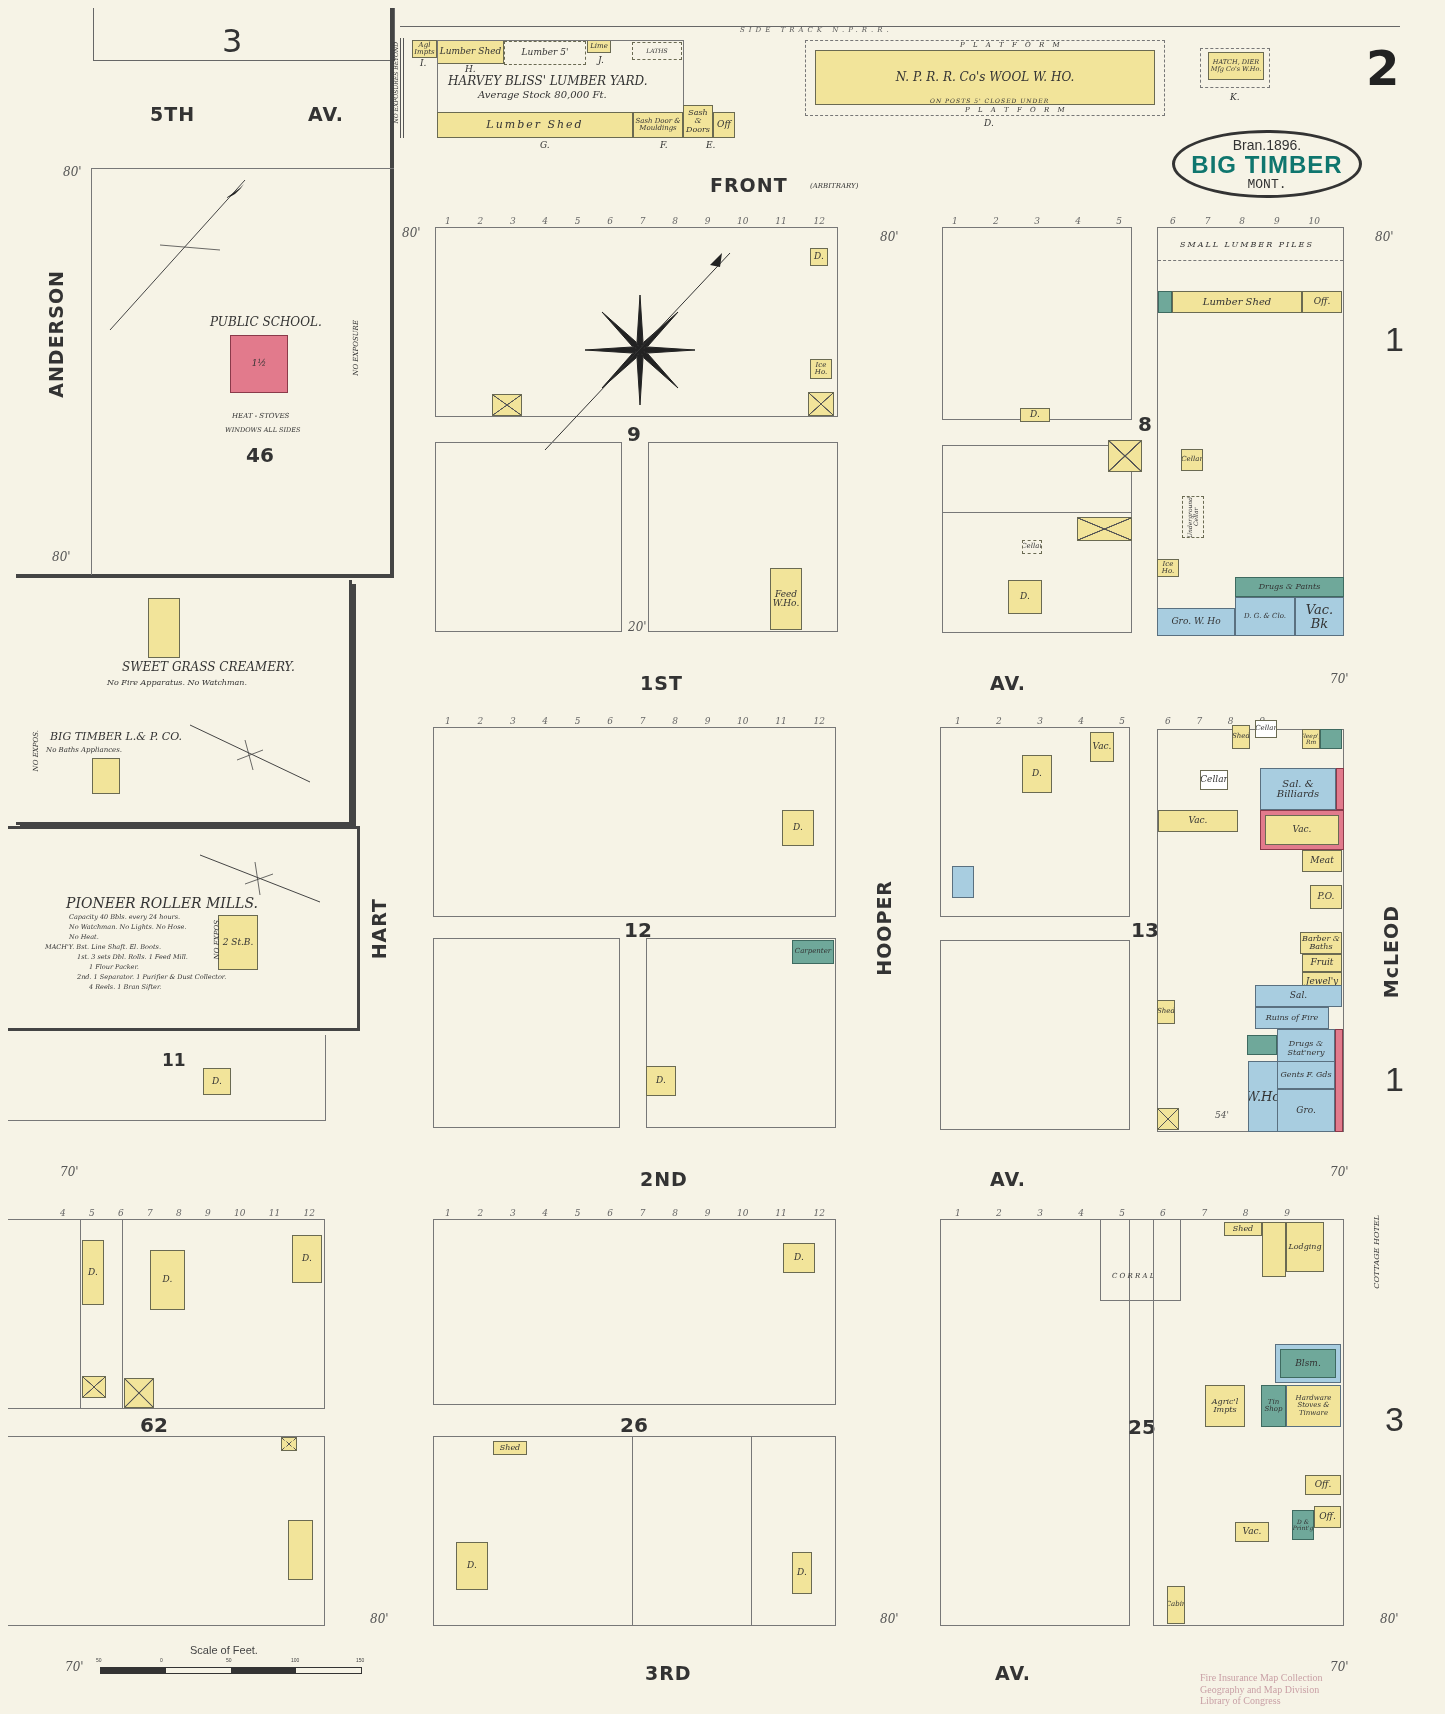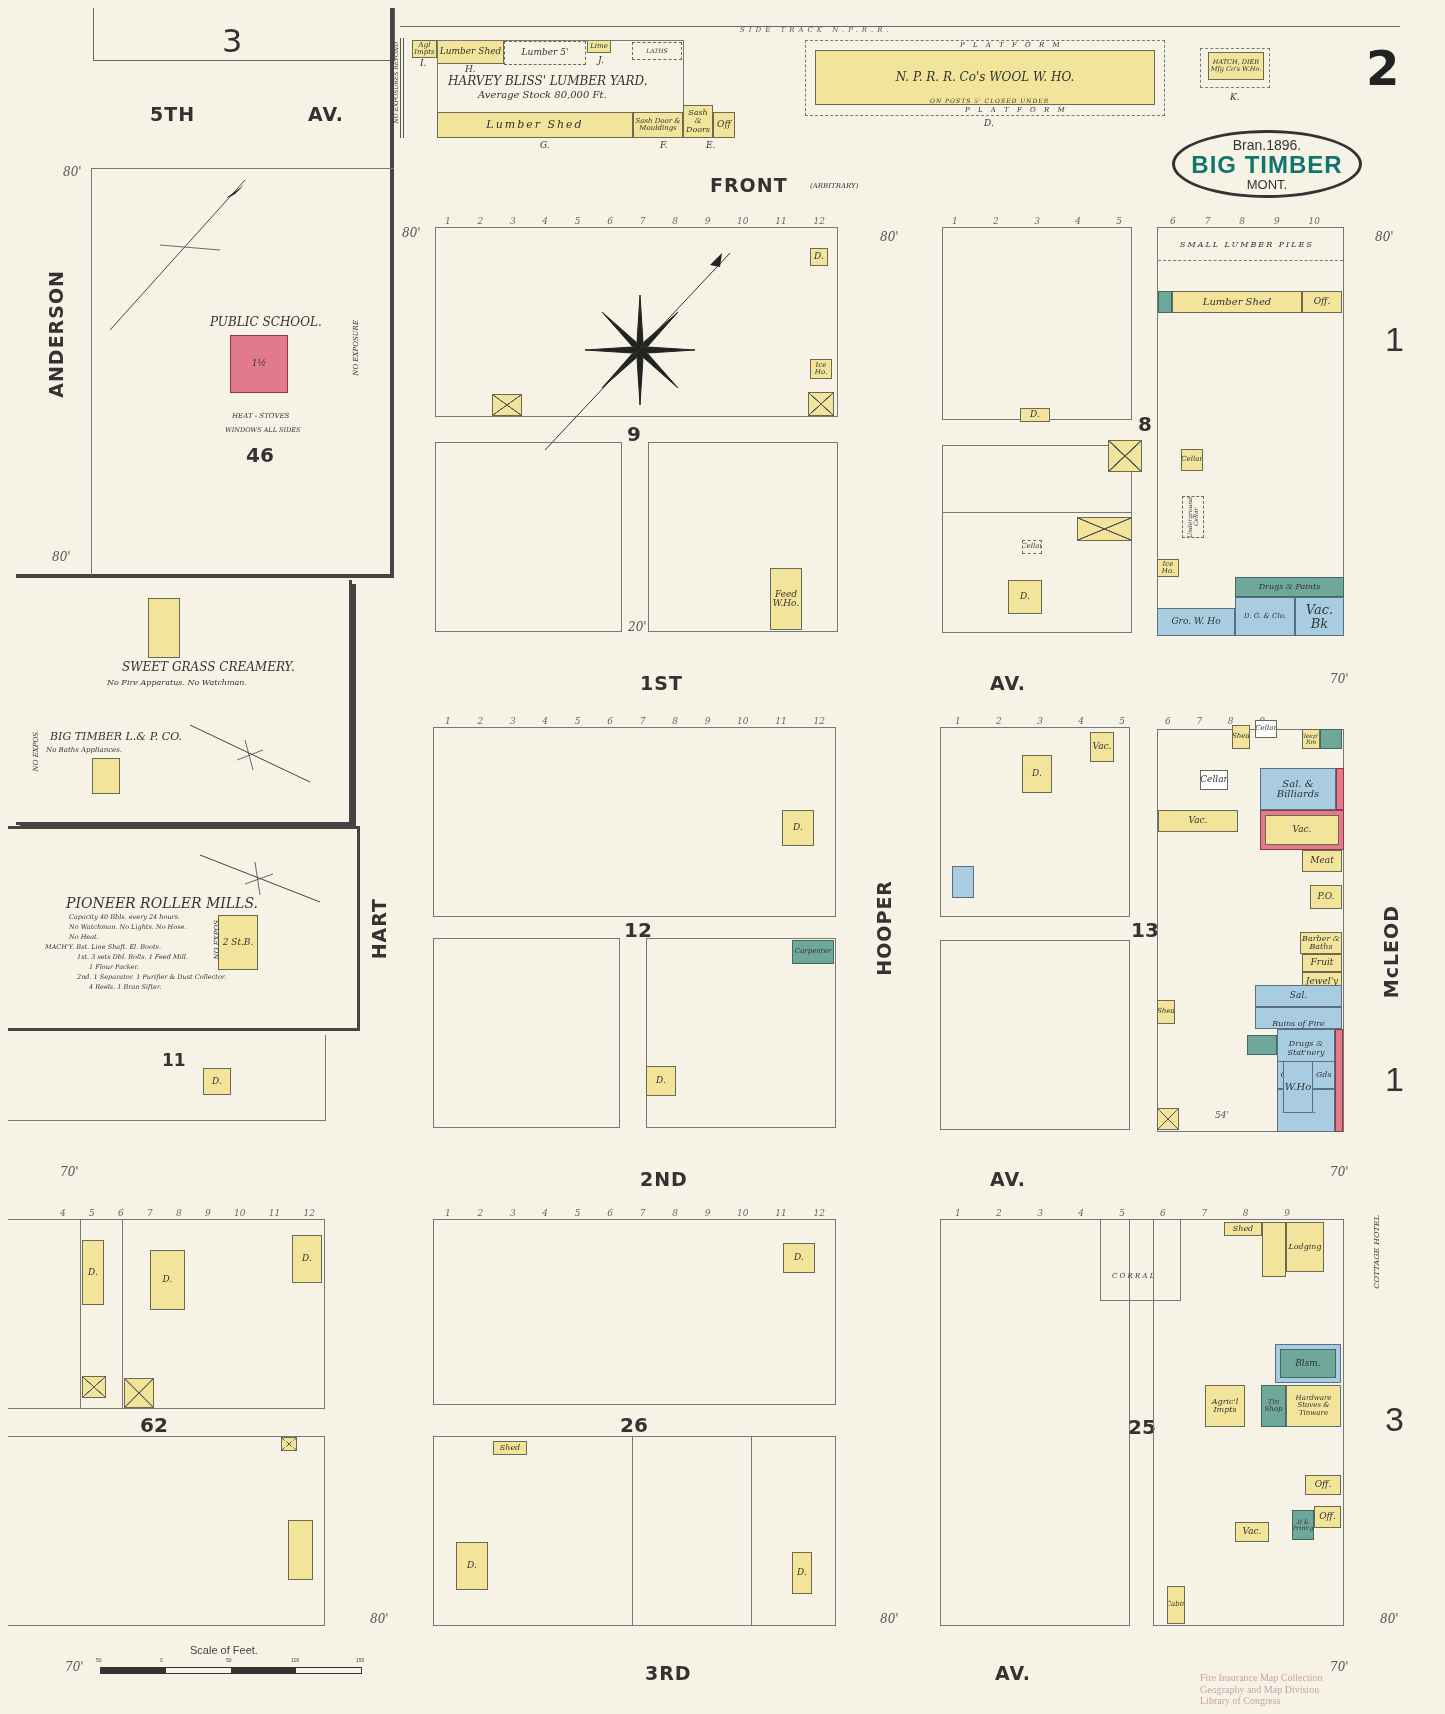--- a/index.html
+++ b/index.html
@@ -145,21 +145,21 @@
 <div class="abs" style="left:1200px;top:48px;width:70px;height:40px;border:1px dashed #777;box-sizing:border-box;"></div>
 <div class="bld" style="left:1208px;top:52px;width:56px;height:28px;font-size:6.5px;">
     <span>HATCH, DIER Mfg Co's W.Ho.</span>
   </div>
 <div class="label" style="left:1230px;top:92px;font-size:9px;">K.</div>
 
 <div class="abs" style="left:1366px;top:40px;font-size:48px;font-weight:bold;font-family:'DejaVu Sans',sans-serif;color:#222;">2</div>
 <div class="abs" style="left:1172px;top:130px;width:190px;height:68px;border:3px solid #333;border-radius:50%;box-sizing:border-box;background:#f6f3e6;text-align:center;">
   <div style="font-size:14px;margin-top:4px;color:#333;">Bran.1896.</div>
   <div style="font-size:24px;font-weight:bold;letter-spacing:1px;color:#0f766e;line-height:24px;">BIG TIMBER</div>
-  <div style="font-size:13px;color:#333;">MONT.</div>
+  <div style="font-size:13px;color:#333;font-family:Liberation Mono, monospace;">MONT.</div>
 </div>
 
 <div class="street" style="left:710px;top:174px;">FRONT</div>
 <div class="label" style="left:810px;top:182px;font-size:7px;">(ARBITRARY)</div>
 
 <div class="blk" style="left:435px;top:227px;width:403px;height:190px;"></div>
 <div class="lotnums" style="left:445px;top:216px;width:380px;">
     <span>1</span>
     <span>2</span>
     <span>3</span>
@@ -366,35 +366,35 @@
   </div>
 <div class="bld" style="left:1302px;top:954px;width:40px;height:18px;">
     <span>Fruit</span>
   </div>
 <div class="bld" style="left:1302px;top:972px;width:40px;height:20px;">
     <span>Jewel'y</span>
   </div>
 <div class="bld brick" style="left:1255px;top:985px;width:87px;height:22px;">
     <span>Sal.</span>
   </div>
-<div class="bld brick" style="left:1255px;top:1007px;width:87px;height:22px;font-size:8px;align-items:flex-end;">
+<div class="bld brick" style="left:1255px;top:1007px;width:74px;height:22px;font-size:8px;">
     <span>Ruins of Fire</span>
   </div>
 <div class="bld stone" style="left:1247px;top:1035px;width:30px;height:20px;font-size:6px;"></div>
 <div class="bld brick" style="left:1277px;top:1029px;width:58px;height:39px;font-size:8px;">
     <span>Drugs &amp; Stat'nery</span>
   </div>
 <div class="bld pink" style="left:1335px;top:1029px;width:8px;height:103px;"></div>
 <div class="bld brick" style="left:1277px;top:1061px;width:58px;height:28px;font-size:8px;">
     <span>Gents F. Gds</span>
   </div>
 <div class="bld brick" style="left:1277px;top:1089px;width:58px;height:43px;">
     <span>Gro.</span>
   </div>
-<div class="bld brick" style="left:1283px;top:1061px;width:30px;height:52px;font-size:10px;">
+<div class="bld brick" style="left:1248px;top:1061px;width:30px;height:71px;font-size:13px;">
     <span>W.Ho</span>
   </div>
 <div class="bld" style="left:1157px;top:1000px;width:18px;height:24px;font-size:7px;">
     <span>Shed</span>
   </div>
 <div class="bld xbox" style="left:1157px;top:1108px;width:22px;height:22px;"></div>
 <div class="street-v" style="left:1380px;top:905px;">McLEOD</div>
 <div class="abs" style="left:1385px;top:1060px;font-size:34px;color:#333;">1</div>
 <div class="dim" style="left:1215px;top:1110px;font-size:9px;">54'</div>
 

